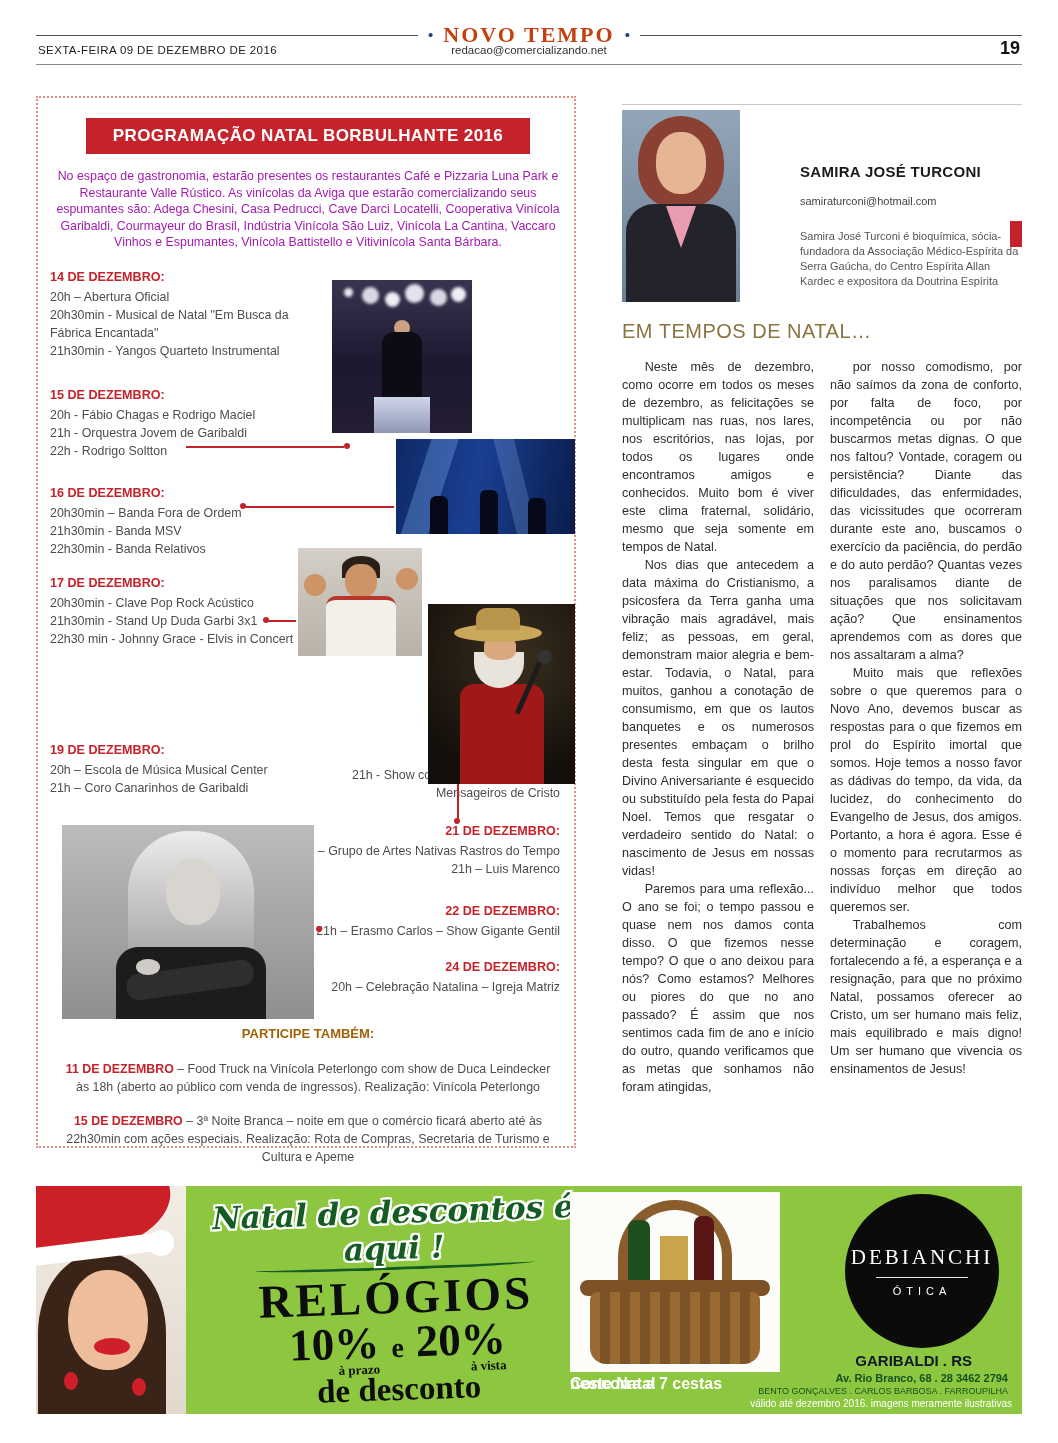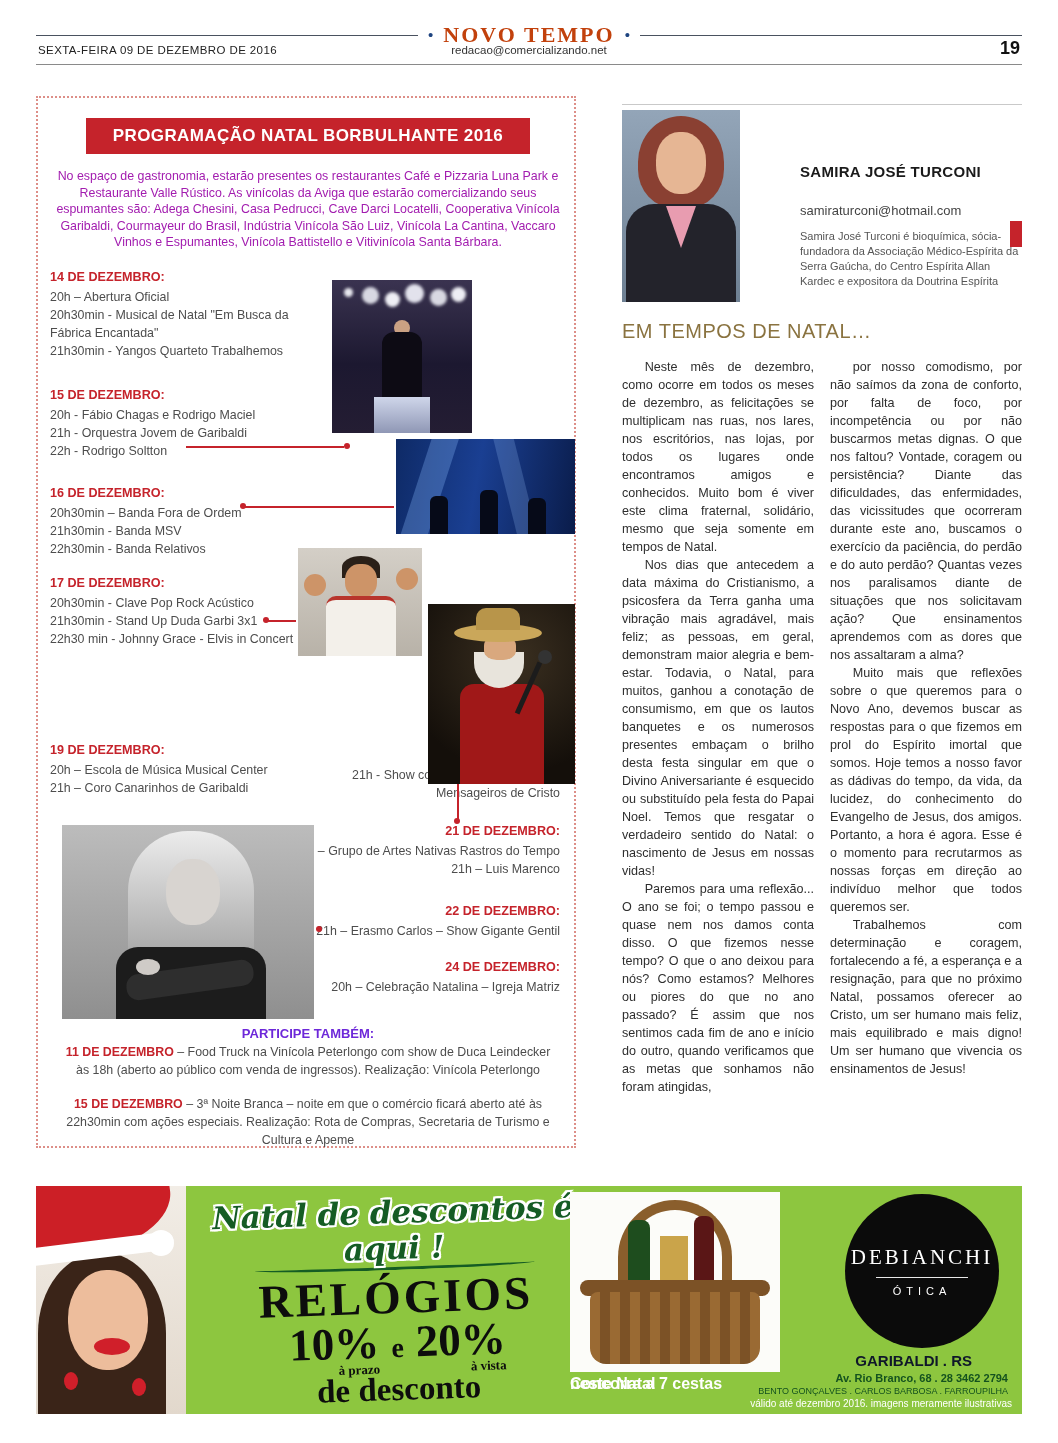--- a/index.html
+++ b/index.html
@@ -19,21 +19,21 @@
   
   .program { position:absolute; left:36px; top:96px; width:540px; height:1052px; border:2px dotted #dd8f88; }
   .prog-banner { position:absolute; left:48px; top:20px; width:444px; height:36px; background:#c5232b; color:#fff;
                  font-weight:bold; font-size:17px; display:flex; align-items:center; justify-content:center; letter-spacing:.4px; }
   .prog-intro { position:absolute; left:16px; top:70px; width:508px; text-align:center; font-size:12.4px; line-height:16.6px; color:#a21caf; }
   .day { position:absolute; left:12px; width:300px; }
   .day-date { color:#c5232b; font-weight:bold; font-size:12.6px; margin-bottom:4px; }
   .day-item { font-size:12.4px; color:#4d4d4d; line-height:18px; }
   .day-right { position:absolute; right:14px; width:300px; text-align:right; }
   .participe { position:absolute; left:20px; top:928px; width:500px; text-align:center; }
-  .participe-title { color:#6d28d9; font-weight:bold; font-size:13px; margin-bottom:2px; }
+  .participe-title { color:#a16207; font-weight:bold; font-size:13px; margin-bottom:19px; }
   .participe-item { font-size:12.4px; color:#4d4d4d; line-height:18px; margin-bottom:16px; }
   .pi-date { color:#c5232b; font-weight:bold; }
 
   
   .ph { position:absolute; overflow:hidden; }
   .ph div { position:absolute; }
   .ph1 { left:294px; top:182px; width:140px; height:153px; background:linear-gradient(180deg,#3a3350 0%,#1c1830 55%,#241d33 100%); }
   .ph1 .garland { top:8px; left:12px; width:9px; height:9px; border-radius:50%; background:#e8e8ee;
         box-shadow:22px 3px 0 4px #d8d8e2, 44px 7px 0 3px #eeeef4, 66px 1px 0 5px #e2e2ec, 90px 5px 0 4px #d8d8e2, 110px 2px 0 3px #eeeef4; filter:blur(1.5px); }
   .ph1 .face { left:62px; top:40px; width:16px; height:16px; border-radius:50%; background:#caa183; }
@@ -74,21 +74,21 @@
 
   
   .author-card { position:absolute; left:622px; top:104px; width:400px; height:212px; border-top:1px solid #c9c9c9; }
   .author-card div { position:absolute; }
   .author-photo { left:0; top:5px; width:118px; height:192px; background:linear-gradient(#93a5b8,#6e8093); overflow:hidden; }
   .author-photo .hair { left:16px; top:6px; width:86px; height:92px; background:#8a4032; border-radius:50% 50% 42% 42%; }
   .author-photo .face { left:34px; top:22px; width:50px; height:62px; background:#e6b694; border-radius:46%; }
   .author-photo .body { left:4px; top:94px; width:110px; height:98px; background:#23232b; border-radius:28px 28px 0 0; }
   .author-photo .blouse { left:44px; top:96px; width:30px; height:42px; background:#e89cb0; clip-path:polygon(0 0,100% 0,50% 100%); }
   .author-name { left:178px; top:58px; font-weight:bold; font-size:15px; color:#1a1a1a; letter-spacing:.3px; }
-  .author-email { left:178px; top:90px; font-size:13px; color:#444;margin-top:8px; }
+  .author-email { left:178px; top:90px; font-size:11px; color:#444; }
   .author-bio { left:178px; top:124px; width:224px; font-size:11px; line-height:15px; color:#555; }
   .red-tab { right:0; top:116px; width:12px; height:26px; background:#c5232b; }
   .article-title { position:absolute; left:622px; top:320px; font-size:20px; color:#8a7340; letter-spacing:.5px; }
   .article-col { position:absolute; top:358px; width:192px; height:784px; font-size:12.6px; line-height:18px;
                  text-align:justify; color:#2e2e2e; overflow:hidden; }
   .col1 { left:622px; } .col2 { left:830px; }
   .article-col p { text-indent:1.8em; margin:0; }
 
   
   .ad { position:absolute; left:36px; top:1186px; width:986px; height:228px; background:#8dc63f; overflow:hidden; }
@@ -152,21 +152,21 @@
   <div class="hdr-rule"></div>
 
   <div class="program">
     <div class="prog-banner">PROGRAMAÇÃO NATAL BORBULHANTE 2016</div>
     <div class="prog-intro">No espaço de gastronomia, estarão presentes os restaurantes Café e Pizzaria Luna Park e Restaurante Valle Rústico. As vinícolas da Aviga que estarão comercializando seus espumantes são: Adega Chesini, Casa Pedrucci, Cave Darci Locatelli, Cooperativa Vinícola Garibaldi, Courmayeur do Brasil, Indústria Vinícola São Luiz, Vinícola La Cantina, Vaccaro Vinhos e Espumantes, Vinícola Battistello e Vitivinícola Santa Bárbara.</div>
 
     <div class="day" style="top:172px">
       <div class="day-date">14 DE DEZEMBRO:</div>
       <div class="day-item">20h – Abertura Oficial</div>
       <div class="day-item" style="max-width:250px">20h30min - Musical de Natal "Em Busca da Fábrica Encantada"</div>
-      <div class="day-item">21h30min - Yangos Quarteto Trabalhemos</div>
+      <div class="day-item">21h30min - Yangos Quarteto Instrumental</div>
     </div>
     <div class="day" style="top:290px">
       <div class="day-date">15 DE DEZEMBRO:</div>
       <div class="day-item">20h - Fábio Chagas e Rodrigo Maciel</div>
       <div class="day-item">21h - Orquestra Jovem de Garibaldi</div>
       <div class="day-item">22h - Rodrigo Soltton</div>
     </div>
     <div class="day" style="top:388px">
       <div class="day-date">16 DE DEZEMBRO:</div>
       <div class="day-item">20h30min – Banda Fora de Ordem</div>

